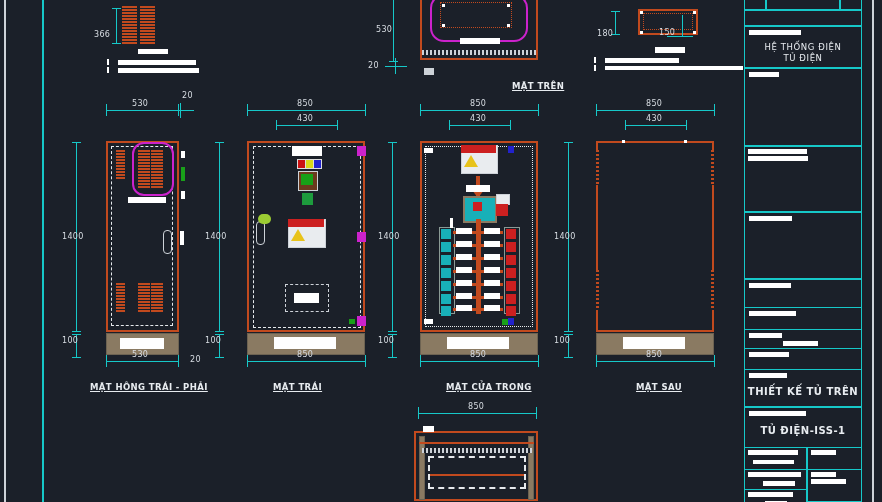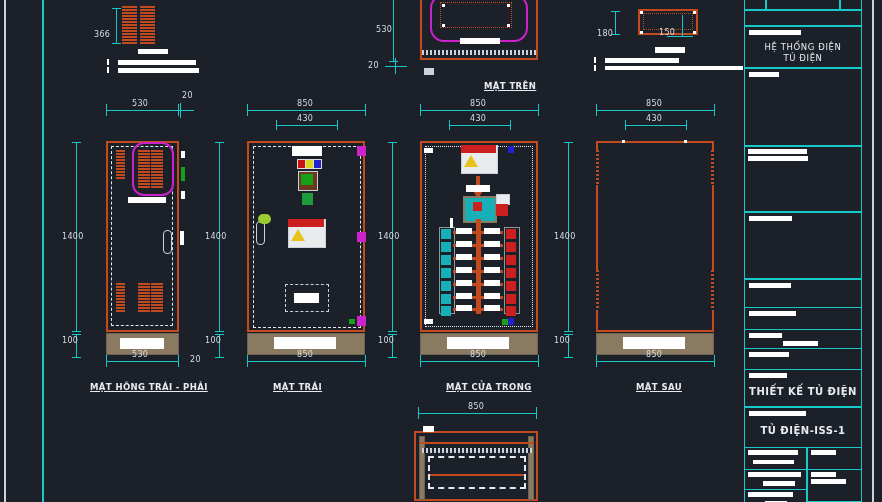--- a/index.html
+++ b/index.html
@@ -74,21 +74,21 @@
     <div class="abs" style="left:78px;top:2px;width:72px;height:26px;border:1px dotted #c24a1e;box-sizing:border-box;"></div>
     <div class="abs" style="left:68px;top:-6px;width:94px;height:44px;border:2px solid #cc22cc;border-radius:14px;"></div>
     <div class="abs wh" style="left:80px;top:4px;width:3px;height:3px;"></div>
     <div class="abs wh" style="left:145px;top:4px;width:3px;height:3px;"></div>
     <div class="abs wh" style="left:80px;top:24px;width:3px;height:3px;"></div>
     <div class="abs wh" style="left:145px;top:24px;width:3px;height:3px;"></div>
     <div class="abs redact" style="left:98px;top:38px;width:40px;height:6px;"></div>
 
     <div class="abs" style="left:60px;top:50px;width:114px;height:5px;background-image:repeating-linear-gradient(to right,#cdd2d8 0 2px,#1b2029 2px 4px);"></div>
     <div class="abs" style="left:62px;top:68px;width:10px;height:7px;background:#cdd2d8;"></div>
-    <div class="abs viewlabel" style="left:80px;top:81px;padding-left:42px;">MẶT TRÊN</div>
+    <div class="abs viewlabel" style="left:108px;top:81px;padding-left:42px;">MẶT TRÊN</div>
   </div>
 
   <div class="abs" style="left:575px;top:0;width:170px;height:90px;">
     <div class="abs cab-outline" style="left:63px;top:9px;width:60px;height:26px;"></div>
     <div class="abs" style="left:68px;top:13px;width:50px;height:17px;border:1px dotted #c24a1e;box-sizing:border-box;"></div>
     <div class="abs wh" style="left:65px;top:11px;width:3px;height:3px;"></div>
     <div class="abs wh" style="left:118px;top:11px;width:3px;height:3px;"></div>
     <div class="abs wh" style="left:65px;top:31px;width:3px;height:3px;"></div>
     <div class="abs wh" style="left:118px;top:31px;width:3px;height:3px;"></div>
     <div class="abs vline" style="left:40px;top:11px;height:24px;"></div>
@@ -384,21 +384,21 @@
       <div class="tb-redact" style="left:4px;top:3px;width:33px;"></div>
       <div class="tb-redact" style="left:38px;top:11px;width:35px;"></div>
     </div>
 
     <div class="tb-cell" style="top:348px;height:27px;">
       <div class="tb-redact" style="left:4px;top:3px;width:40px;"></div>
     </div>
 
     <div class="tb-cell" style="top:369px;height:38px;">
       <div class="tb-redact" style="left:4px;top:3px;width:38px;"></div>
-      <div class="tb-txt big" style="top:16px;">THIẾT KẾ TỦ ĐIỆN</div>
+      <div class="tb-txt big" style="top:16px;">THIẾT KẾ TỦ TRÊN</div>
     </div>
 
     <div class="tb-cell" style="top:407px;height:52px;">
       <div class="tb-redact" style="left:4px;top:3px;width:57px;"></div>
       <div class="tb-txt big" style="top:17px;">TỦ ĐIỆN-ISS-1</div>
     </div>
 
     <div class="tb-cell" style="top:447px;height:25px;width:63px;">
       <div class="tb-redact" style="left:3px;top:2px;width:50px;"></div>
       <div class="tb-redact" style="left:8px;top:12px;width:41px;height:4px;"></div>

